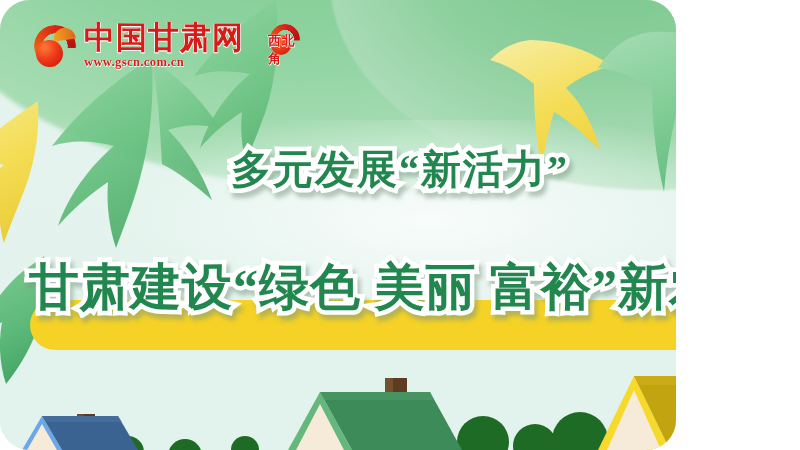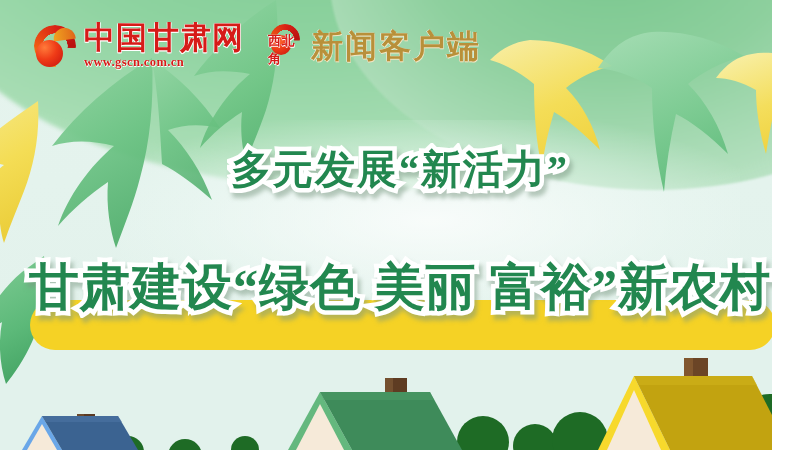--- a/index.html
+++ b/index.html
@@ -3,23 +3,24 @@
 <meta charset="utf-8">
 <style>
   html,body{margin:0;padding:0;}
   body{
     width:800px;height:450px;
     font-family:"Liberation Sans","DejaVu Sans",sans-serif;
     overflow:hidden;
   }
   #poster{
     position:relative;
-    width:772px;height:450px;
+    width:676px;height:450px;
     overflow:hidden;
     background:#e2f2ec;
+    border-radius:30px;
   }
   
   .bg-base{
     position:absolute;inset:0;
     background:
       linear-gradient(180deg,#e6f4ee 0%,#e4f3ed 40%,#e3f2ec 70%,#e2f2ec 100%);
   }
   .bg-green-blob{
     position:absolute;
     left:-60px;top:-230px;
@@ -282,21 +283,20 @@
     </div>
 
     <div class="brand-xbj">
       <div class="xbj-mark">
         <div class="s2">
             <div class="outer"></div>
             <div class="ball"></div>
           </div>
         <div class="xbj-text">西北角</div>
       </div>
-      <div class="app-name">新闻客户端</div>
     </div>
 
   </div>
 
   <div class="band"></div>
 
   <div class="title-wrap">
     <div class="title-row row1">
       <div class="stroked back">多元发展“新活力”</div>
       <div class="stroked front">多元发展“新活力”</div>

